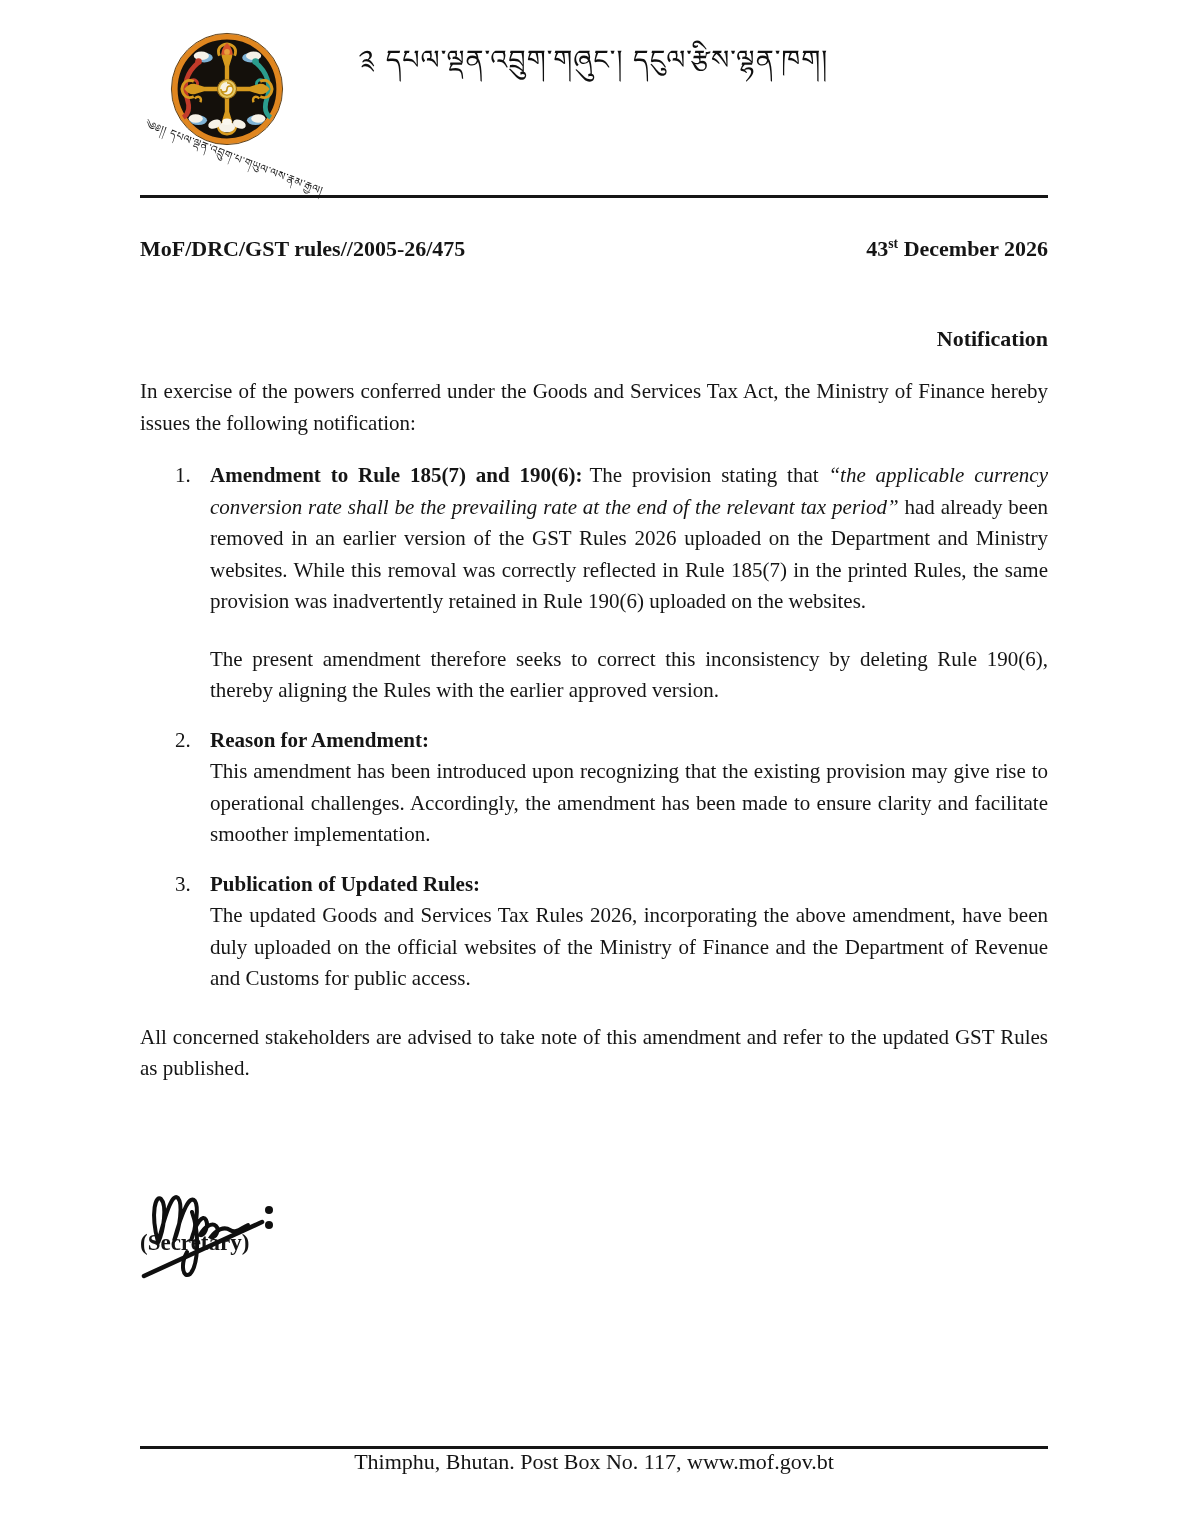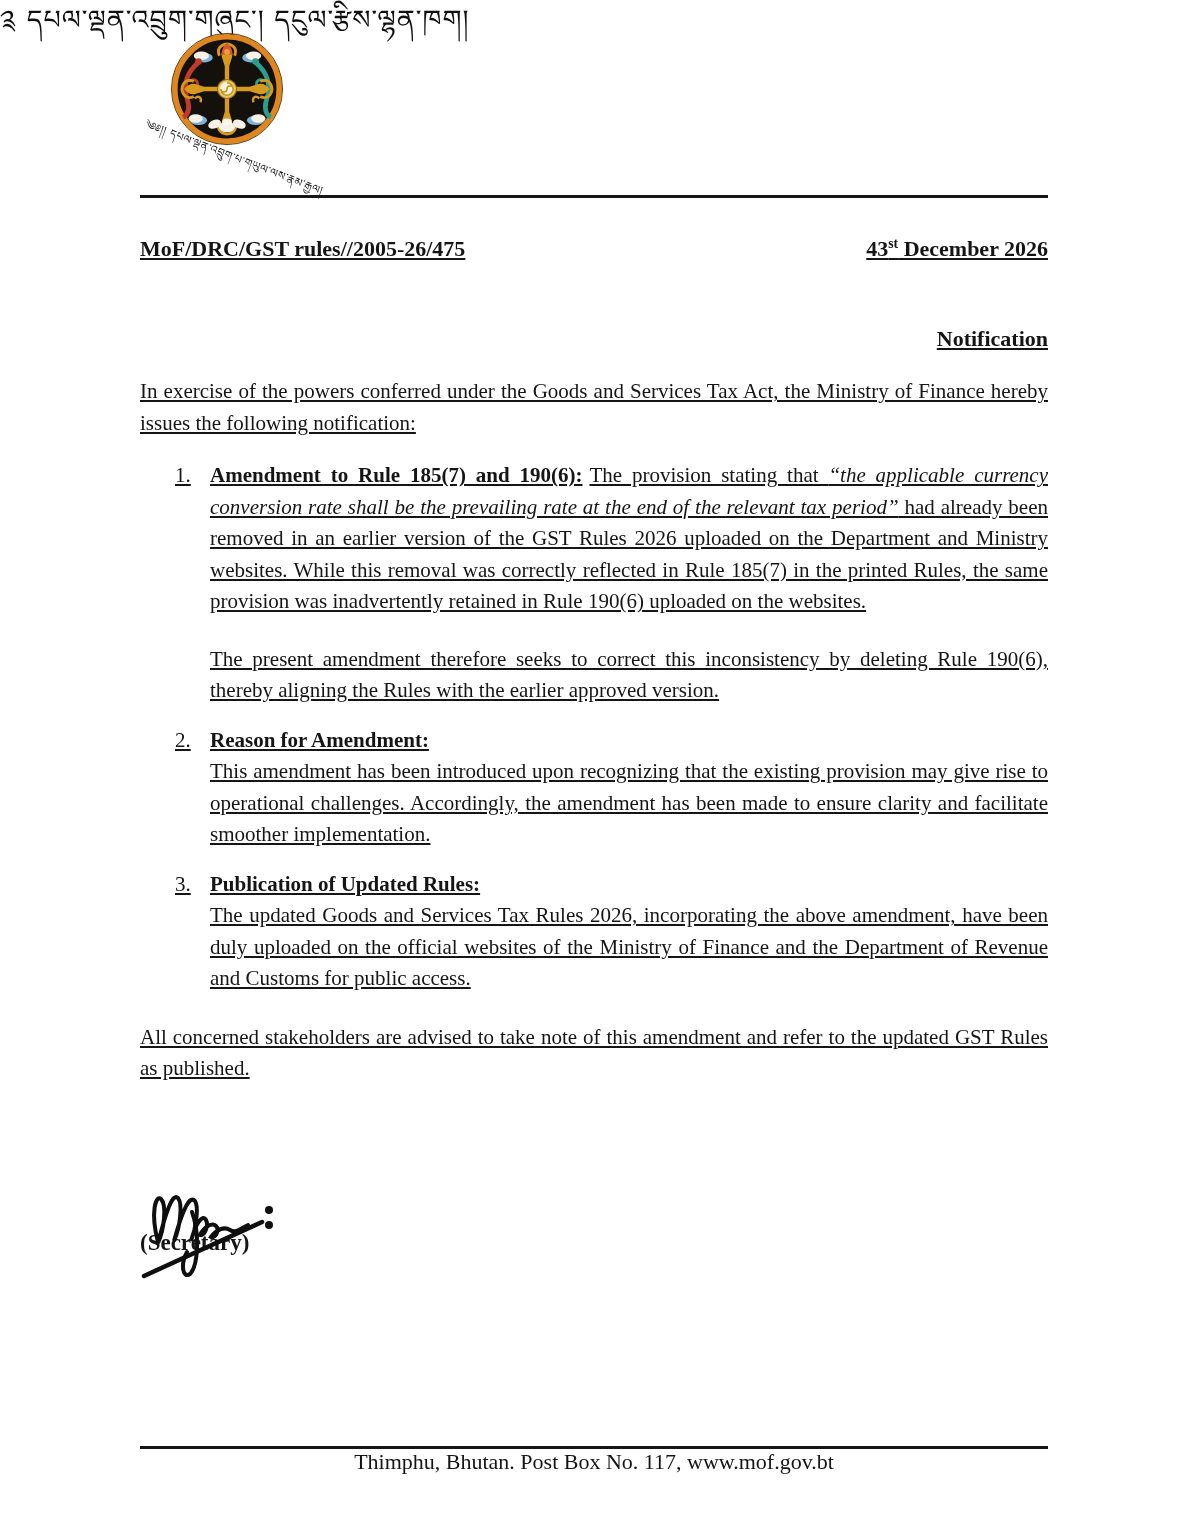--- a/index.html
+++ b/index.html
@@ -25,37 +25,37 @@
     left: 150px; top: 112px;
     width: 210px;
     transform: rotate(21deg);
     transform-origin: left top;
     font-size: 11px;
     letter-spacing: 0.5px;
     color: #1c1c1c;
     white-space: nowrap;
     font-family: "DejaVu Sans", sans-serif;
   }
-  .header-center { text-align: left; }
+  .header-center { text-align: center; padding-top: 40px; }
   .dzongkha-title {
     font-size: 27px;
     font-family: "DejaVu Sans", sans-serif;
     color: #101010;
     letter-spacing: 1px;
     line-height: 40px;
   }
   .ministry-line { font-size: 25px; line-height: 30px; margin-top: 6px; }
   .government-line { font-size: 25px; line-height: 30px; }
   
   .rule-top, .rule-bottom {
     margin: 0 139px 0 140px;
     border-top: 3px solid var(--rule-color, #161616);
     height: 0;
   }
-  .content { padding: 0 139px 0 140px; text-decoration: underline; }
+  .content { padding: 0 139px 0 140px; }
   
   .ref-row {
     display: flex;
     justify-content: space-between;
     align-items: baseline;
     margin-top: 32px;
     font-weight: bold;
     font-size: 22px;
     line-height: 28px;
   }

